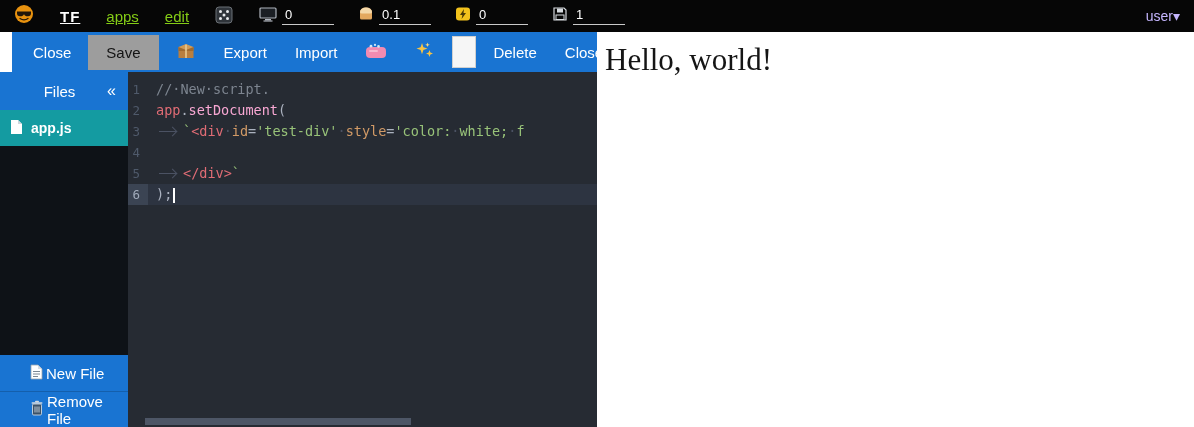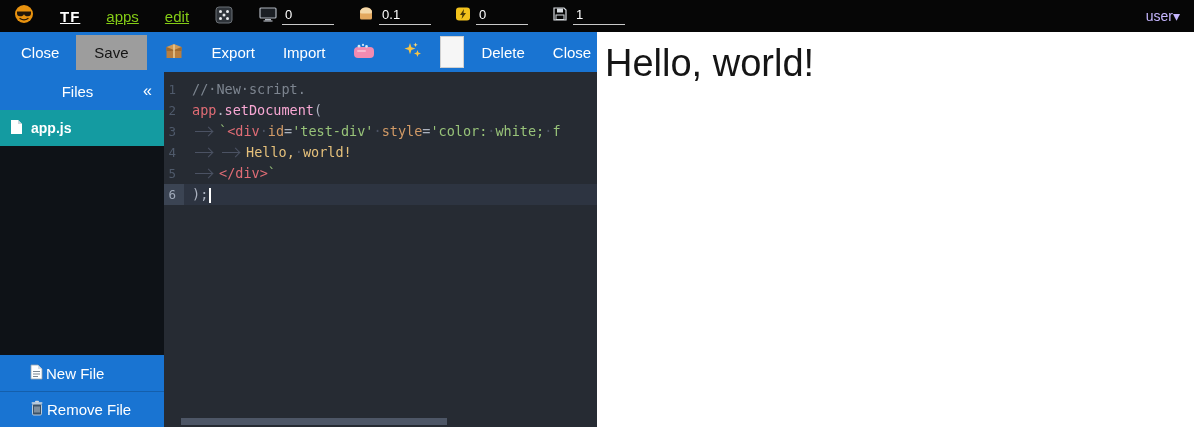--- a/index.html
+++ b/index.html
@@ -20,29 +20,29 @@
                  border-bottom:1px solid #c9c9c9; padding:0 3px 2px; cursor:text; }
   .user-menu { margin-left:auto; font-size:14px; color:#c4b5fd; background:none;
                border:none; cursor:pointer; }
 
   
   .main { flex:1; display:flex; min-height:0; }
   .left-col { width:597px; flex:none; display:flex; flex-direction:column; }
 
   
   .toolbar { height:40px; flex:none; background:#1974d2; display:flex;
-             align-items:center; padding:0 10px; gap:6px; }
+             align-items:center; padding:0 10px; gap:6px;margin-left:12px; }
   .tbtn { background:none; border:none; color:#fff; font-size:15px;
           font-family:inherit; padding:7px 11px; cursor:pointer; }
   .tbtn.save { background:#9d9d9d; color:#141414; padding:9px 18px; }
   .tbtn.blank { width:32px; height:32px; background:#f6f6f6; border:1px solid #d0d0d0; }
 
   
   .workspace { flex:1; display:flex; min-height:0; }
-  .sidebar { width:164px; flex:none; display:flex; flex-direction:column; background:#000000; }
+  .sidebar { width:128px; flex:none; display:flex; flex-direction:column; background:#000000; }
   .files-header { height:38px; flex:none; background:#1974d2; color:#fff;
                   display:flex; align-items:center; padding:0 12px; }
   .files-header .hd-label { flex:1; text-align:center; font-size:15px; }
   .collapse-btn { background:none; border:none; color:#fff; font-size:16px; cursor:pointer; }
   .file-row { height:36px; flex:none; background:#149ba1; color:#fff;
               display:flex; align-items:center; gap:8px; padding:14px 10px;
               font-size:14px; font-weight:bold; cursor:pointer; }
   .file-area { flex:1; background:#0e1217; }
   .sidebar-btn { height:36px; flex:none; background:#1974d2; color:#fff;
                  border:none; display:flex; align-items:center; gap:3px;
@@ -80,21 +80,21 @@
                      border-right:1px solid #4b5263; transform:rotate(45deg); }
   .caret { display:inline-block; width:2px; height:15px; background:#fff;
            vertical-align:middle; margin-left:1px; }
 
   .hscroll { position:absolute; left:0; right:0; bottom:2px; height:7px; }
   .hscroll .thumb { position:absolute; left:17px; width:266px; height:7px;
                     background:#4d5666; cursor:pointer; }
 
   
   .preview { flex:1; background:#fff; padding:10px 8px; overflow:hidden; }
-  .preview-text { font-family:Liberation Sans, sans-serif; font-size:38px;
+  .preview-text { font-family:Liberation Serif, serif; font-size:31px;
                   line-height:1.15; color:#151515; }
 </style>
 </head>
 <body>
 
 <div class="app">
 
   <header class="topbar">
     <span>
       <svg viewBox="0 0 20 20" width="20" height="20">
@@ -258,21 +258,20 @@
               <div class="code-row">
                 <span class="ln">2</span>
                 <span class="code-text"><span class="tok-variable">app</span><span class="tok-punc">.</span><span class="tok-property">setDocument</span><span class="tok-punc">(</span></span>
               </div>
               <div class="code-row">
                 <span class="ln">3</span>
                 <span class="code-text"><span class="tab-mark"></span><span class="tok-string">`</span><span class="tok-tag">&lt;div</span><span class="tok-ws">·</span><span class="tok-attr">id</span><span class="tok-punc">=</span><span class="tok-string">'test-div'</span><span class="tok-ws">·</span><span class="tok-attr">style</span><span class="tok-punc">=</span><span class="tok-string">'color:</span><span class="tok-ws">·</span><span class="tok-string">white;</span><span class="tok-ws">·</span><span class="tok-string">f</span></span>
               </div>
               <div class="code-row">
                 <span class="ln">4</span>
-                <span class="code-text"><span class="tab-mark"></span><span class="tab-mark"></span><span class="tok-content">Hello,</span><span class="tok-ws">·</span><span class="tok-content">world!</span></span>
               </div>
               <div class="code-row">
                 <span class="ln">5</span>
                 <span class="code-text"><span class="tab-mark"></span><span class="tok-tag">&lt;/div&gt;</span><span class="tok-string">`</span></span>
               </div>
               <div class="code-row active">
                 <span class="ln">6</span>
                 <span class="code-text"><span class="tok-punc">);</span><span class="caret"></span></span>
               </div>
             </div>

